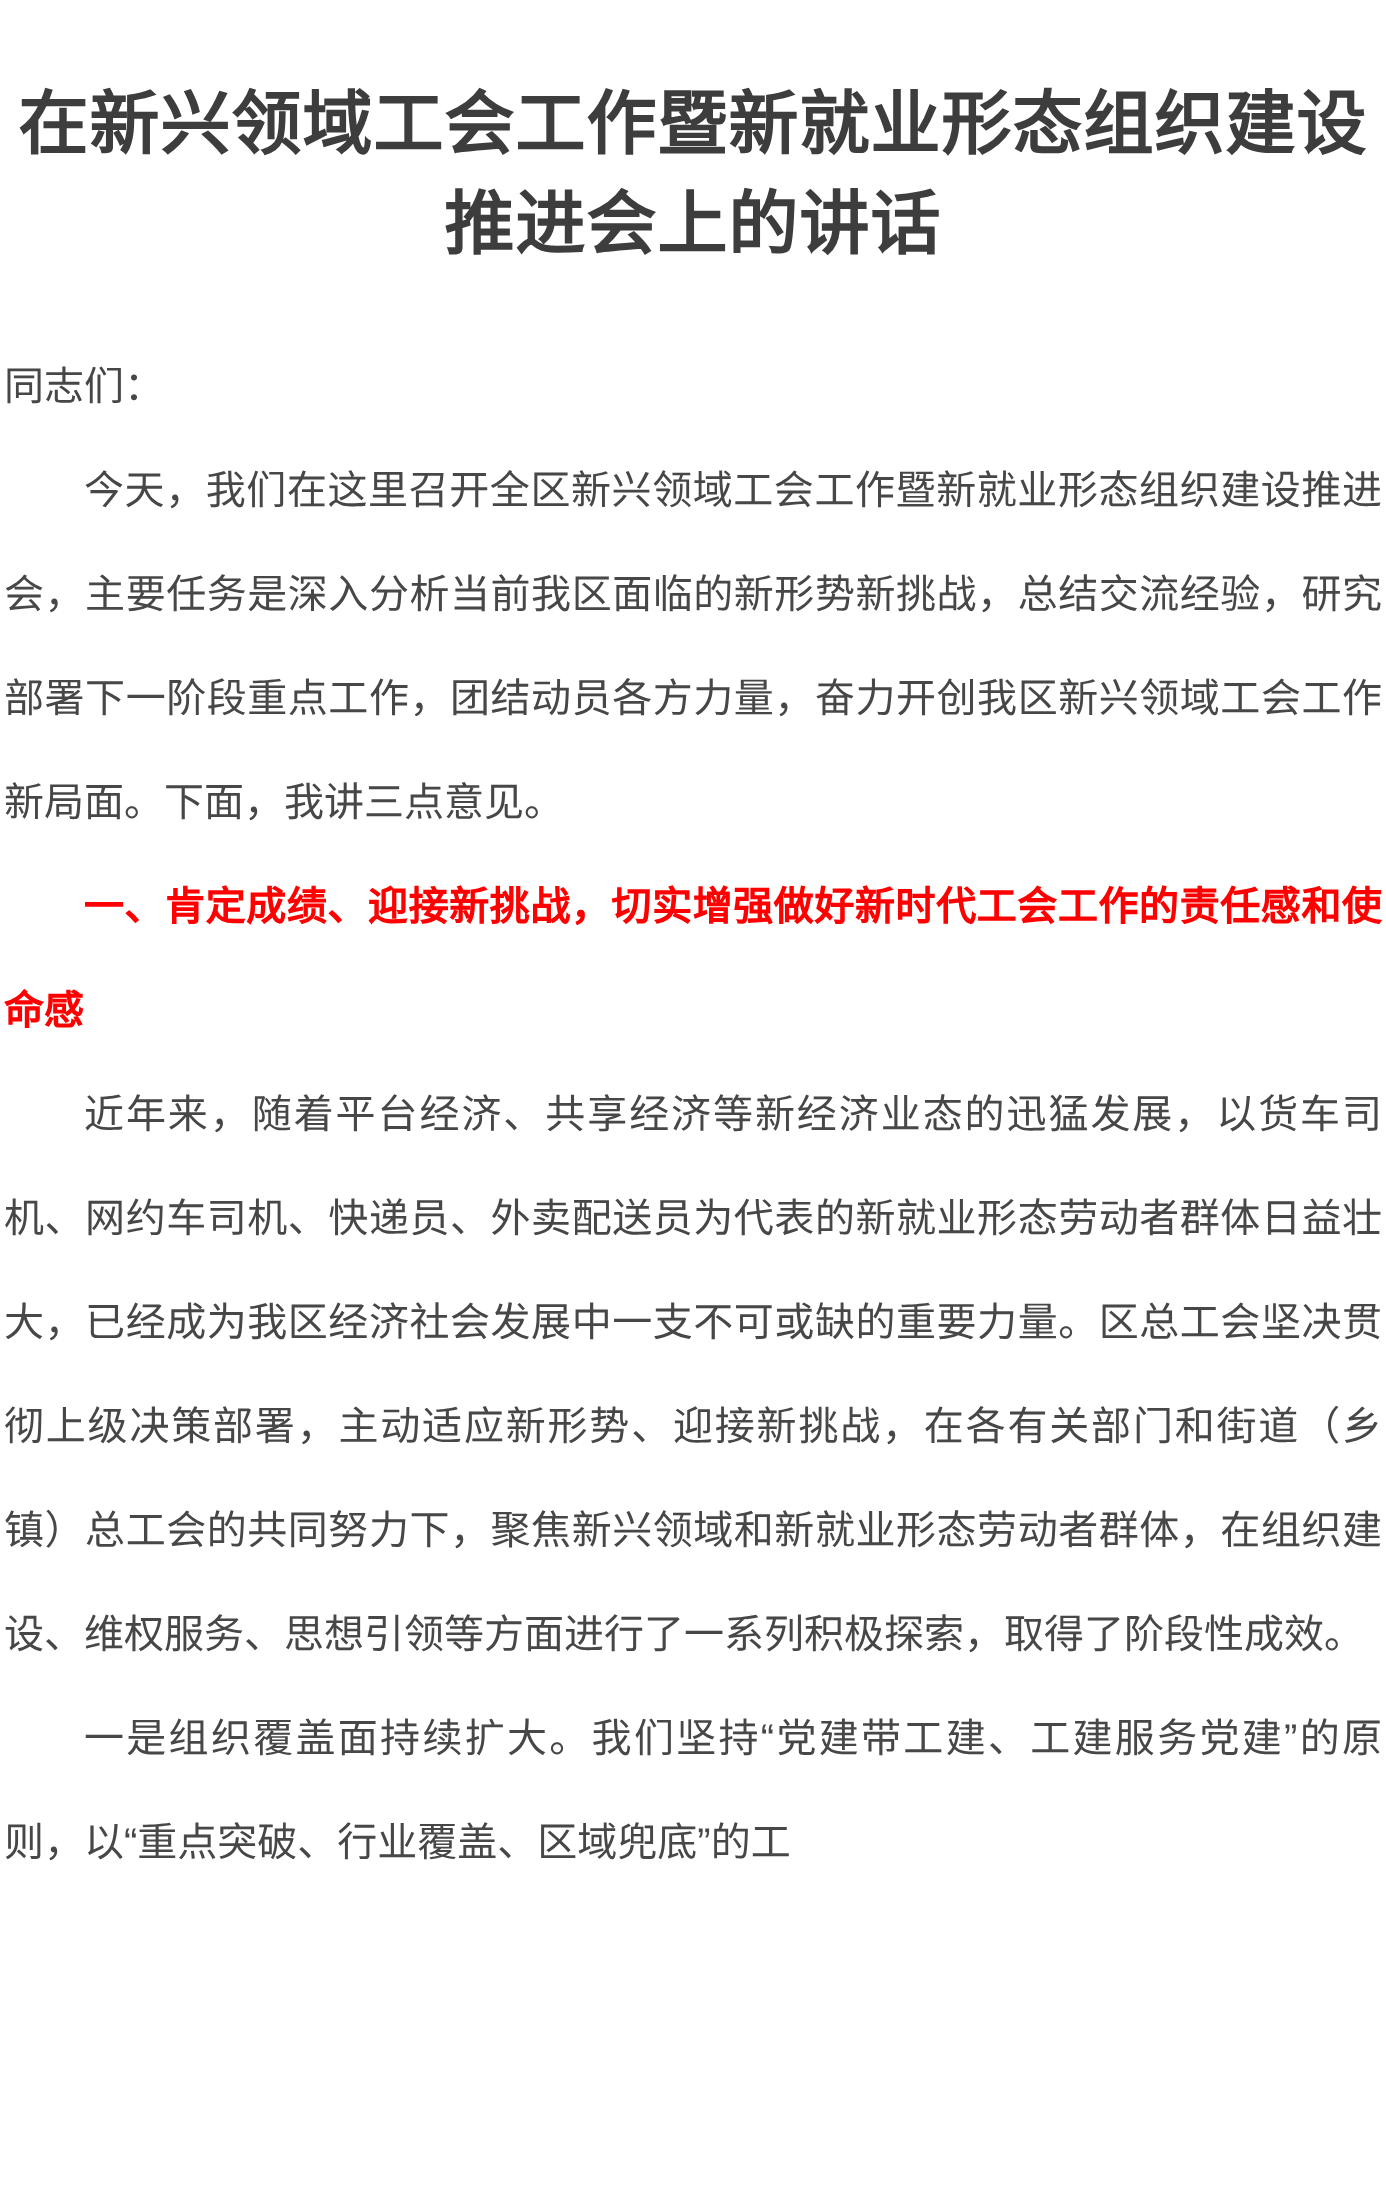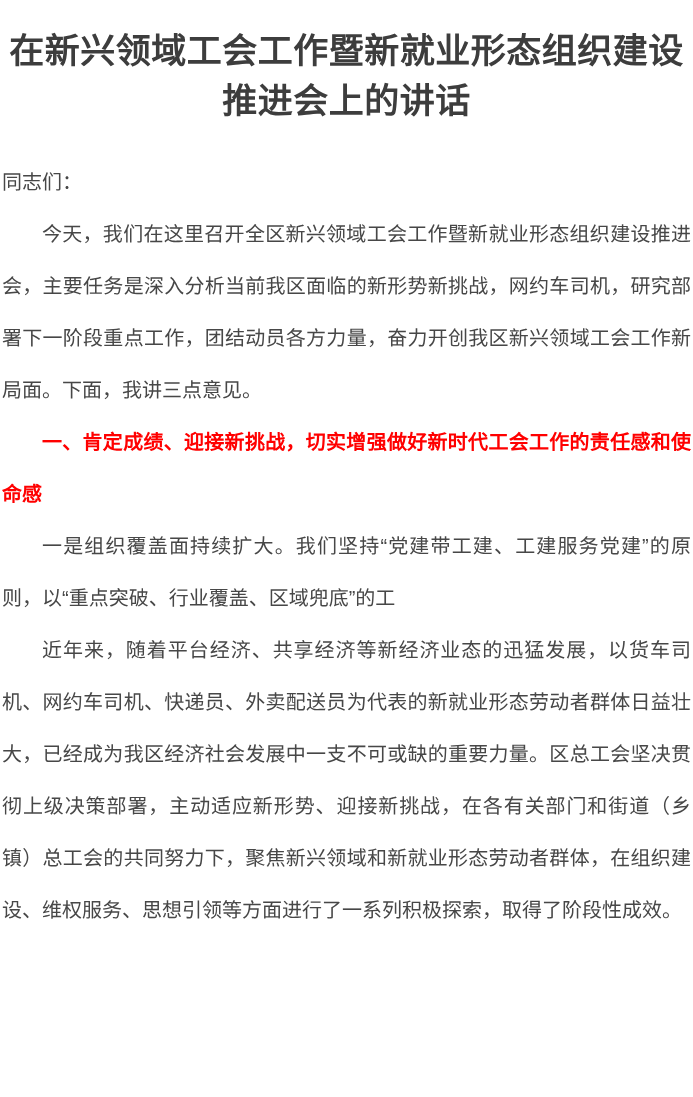--- a/index.html
+++ b/index.html
@@ -10,21 +10,21 @@
   }
   * { margin: 0; padding: 0; box-sizing: border-box; }
   html, body {
     background: var(--background);
     font-family: "Liberation Sans", sans-serif;
   }
   .page {
     position: relative;
     width: 693px;
     height: 947px;
-    margin: 0 auto;
+    margin: 12px auto;
     background: var(--background);
     overflow: hidden;
   }
   .article {
     width: 100%;
     padding: 0 2px;
   }
   .doc-title {
     font-size: 35px;
     font-weight: 700;
@@ -54,22 +54,22 @@
 </head>
 <body>
 
 <div class="page">
   <div class="article">
 
     <h1 class="doc-title">在新兴领域工会工作暨新就业形态组织建设推进会上的讲话</h1>
 
     <p class="para salutation">同志们：</p>
 
-    <p class="para">今天，我们在这里召开全区新兴领域工会工作暨新就业形态组织建设推进会，主要任务是深入分析当前我区面临的新形势新挑战，网约车司机，研究部署下一阶段重点工作，团结动员各方力量，奋力开创我区新兴领域工会工作新局面。下面，我讲三点意见。</p>
+    <p class="para">今天，我们在这里召开全区新兴领域工会工作暨新就业形态组织建设推进会，主要任务是深入分析当前我区面临的新形势新挑战，总结交流经验，研究部署下一阶段重点工作，团结动员各方力量，奋力开创我区新兴领域工会工作新局面。下面，我讲三点意见。</p>
 
     <p class="para section-heading">一、肯定成绩、迎接新挑战，切实增强做好新时代工会工作的责任感和使命感</p>
 
+    <p class="para">近年来，随着平台经济、共享经济等新经济业态的迅猛发展，以货车司机、网约车司机、快递员、外卖配送员为代表的新就业形态劳动者群体日益壮大，已经成为我区经济社会发展中一支不可或缺的重要力量。区总工会坚决贯彻上级决策部署，主动适应新形势、迎接新挑战，在各有关部门和街道（乡镇）总工会的共同努力下，聚焦新兴领域和新就业形态劳动者群体，在组织建设、维权服务、思想引领等方面进行了一系列积极探索，取得了阶段性成效。</p>
+
     <p class="para">一是组织覆盖面持续扩大。我们坚持“党建带工建、工建服务党建”的原则，以“重点突破、行业覆盖、区域兜底”的工</p>
-
-    <p class="para">近年来，随着平台经济、共享经济等新经济业态的迅猛发展，以货车司机、网约车司机、快递员、外卖配送员为代表的新就业形态劳动者群体日益壮大，已经成为我区经济社会发展中一支不可或缺的重要力量。区总工会坚决贯彻上级决策部署，主动适应新形势、迎接新挑战，在各有关部门和街道（乡镇）总工会的共同努力下，聚焦新兴领域和新就业形态劳动者群体，在组织建设、维权服务、思想引领等方面进行了一系列积极探索，取得了阶段性成效。</p>
 
   </div>
 </div>
 
 </body></html>

